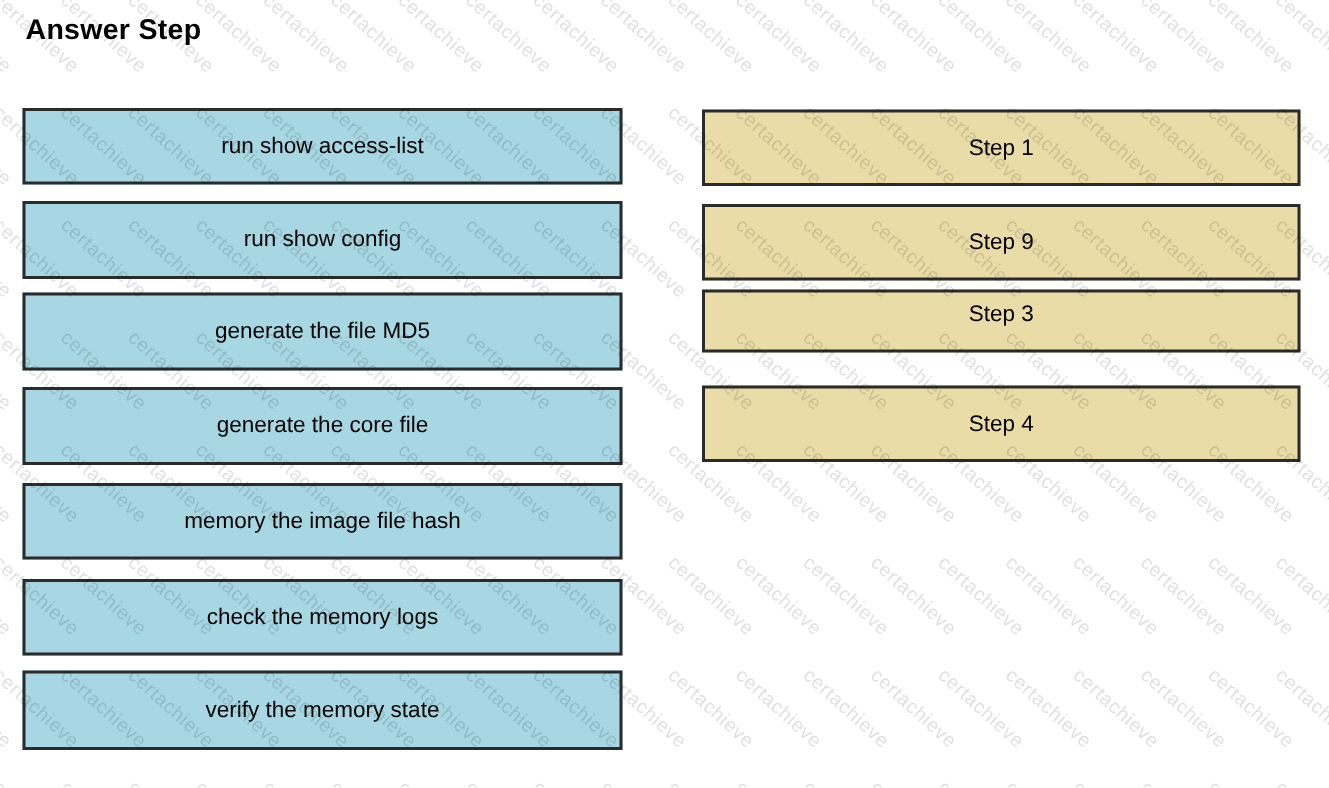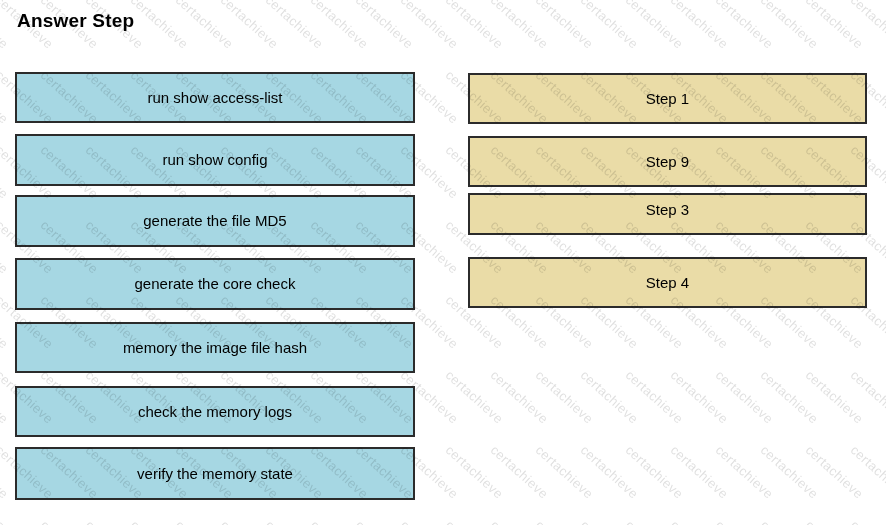--- a/index.html
+++ b/index.html
@@ -79,21 +79,21 @@
   <div class="box option" style="top:134px;height:52px">
     <span class="box-label">run show config</span>
   </div>
   <div class="box option" style="top:72px;height:51px">
     <span class="box-label">run show access-list</span>
   </div>
   <div class="box option" style="top:195px;height:52px">
     <span class="box-label">generate the file MD5</span>
   </div>
   <div class="box option" style="top:258px;height:52px">
-    <span class="box-label">generate the core check</span>
+    <span class="box-label">generate the core file</span>
   </div>
   <div class="box option" style="top:322px;height:51px">
     <span class="box-label">memory the image file hash</span>
   </div>
   <div class="box option" style="top:386px;height:51px">
     <span class="box-label">check the memory logs</span>
   </div>
   <div class="box option" style="top:447px;height:53px">
     <span class="box-label">verify the memory state</span>
   </div>

